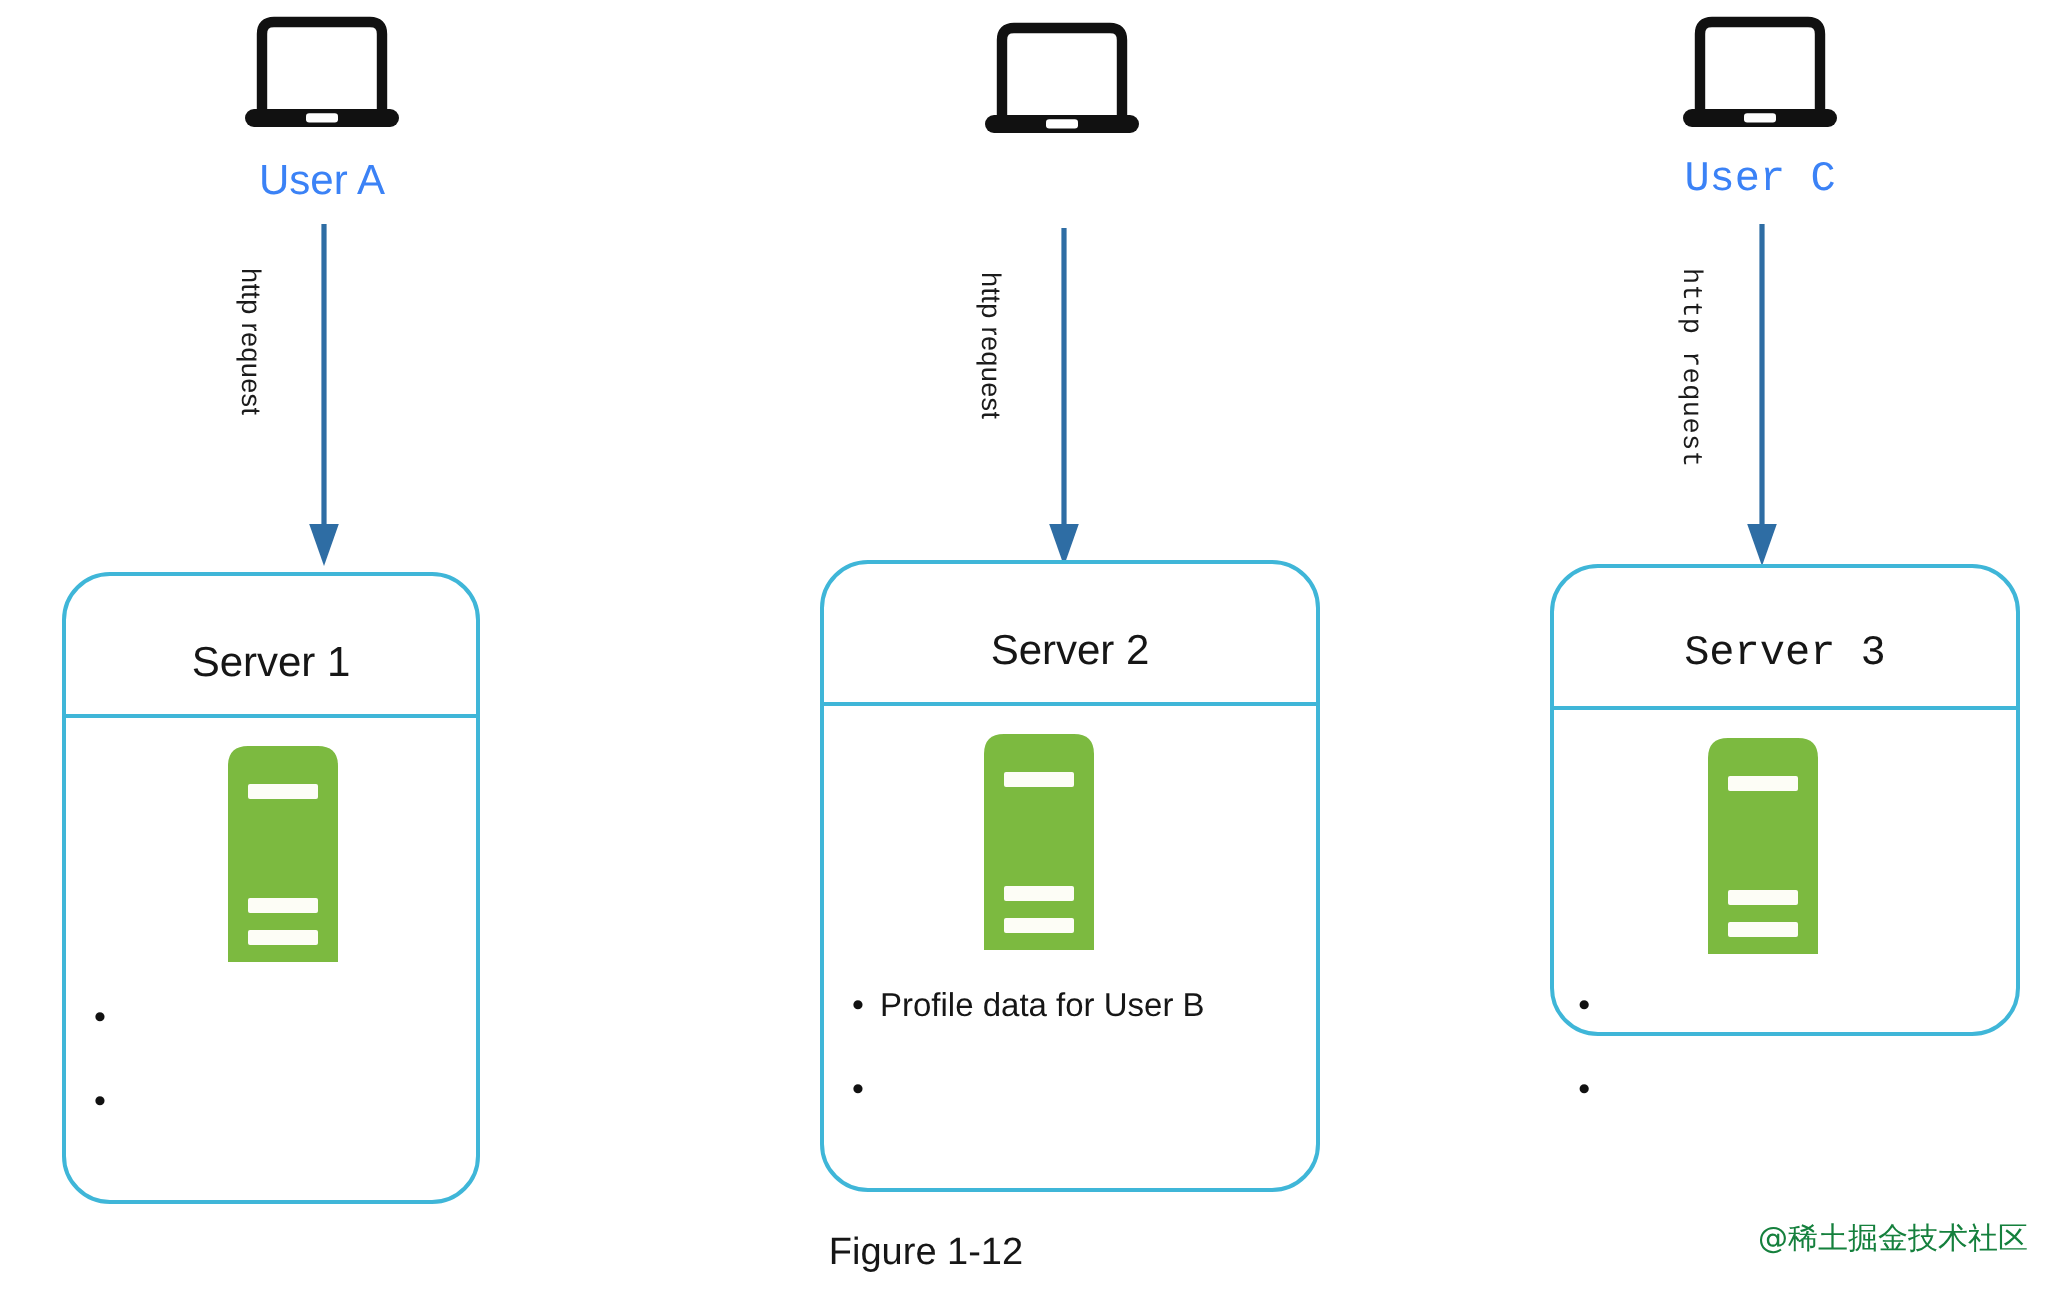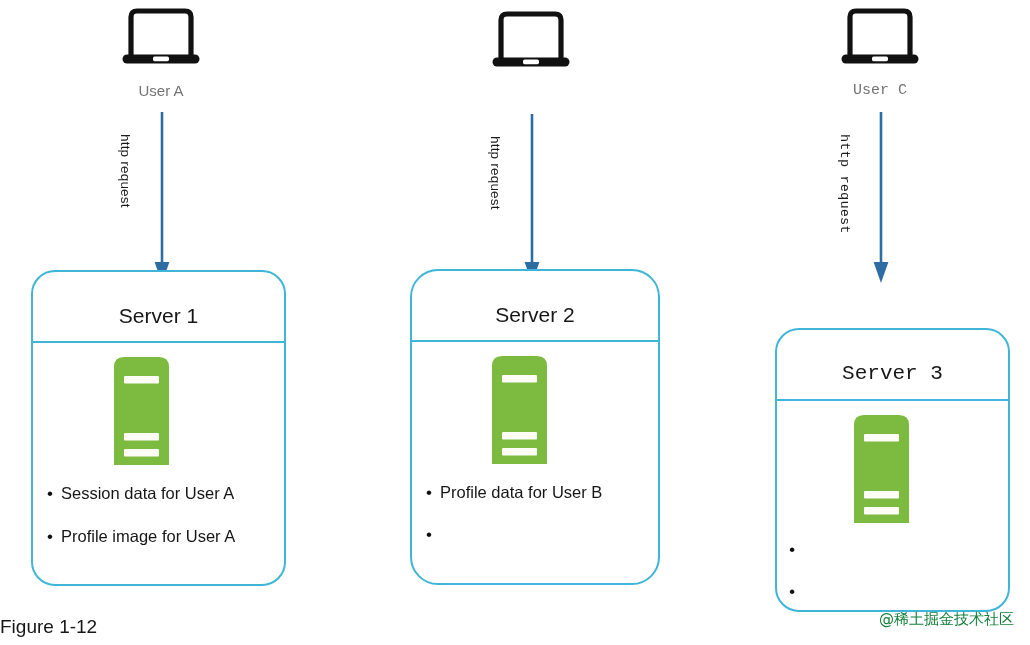--- a/index.html
+++ b/index.html
@@ -32,23 +32,23 @@
   .laptop {
     position: absolute;
     top: 8px;
   }
   .laptop svg { display: block; }
 
   
   .user-label {
     position: absolute;
     text-align: center;
-    font-size: 15px;
+    font-size: 21px;
     line-height: 22px;
-    color: #737373;
+    color: #3b82f6;
     white-space: nowrap;
   }
 
   
   .arrow {
     position: absolute;
   }
   .arrow svg { display: block; }
 
   .arrow-label {
@@ -118,23 +118,24 @@
     color: #161616;
     white-space: nowrap;
   }
 
   
   .figure-caption {
     position: absolute;
     left: 0;
     width: 880px;
     top: 616px;
-    text-align: left;
+    text-align: center;
     font-size: 19px;
     color: #161616;
+    padding-left: 23px;
   }
   .watermark {
     position: absolute;
     right: 16px;
     top: 610px;
     font-size: 15px;
     color: #15803d;
     white-space: nowrap;
     font-family: "DejaVu Sans", sans-serif;
   }
@@ -158,41 +159,39 @@
 
     <div class="arrow" style="left:154px; top:112px;">
       <svg width="16" height="172" viewBox="0 0 16 172">
         <line x1="8" y1="0" x2="8" y2="152" stroke="#2e6da4" stroke-width="2.6"></line>
         <polygon points="8,171 0.6,150 15.4,150" fill="#2e6da4"></polygon>
       </svg>
     </div>
 
     <div class="arrow-label" style="left:133px; top:134px;">http request</div>
 
-    <div class="server-card" style="left:31px; top:270px; width:255px; height:316px;padding-left:32px;">
+    <div class="server-card" style="left:31px; top:286px; width:209px; height:316px;padding-left:32px;">
       <div class="server-title" style="top:32px;">Server 1</div>
       <div class="title-divider" style="top:69px;"></div>
 
       <div class="rack" style="left:81px; top:85px;">
         <svg width="55" height="108" viewBox="0 0 55 108">
           <path d="M0 10 Q0 0 10 0 L45 0 Q55 0 55 10 L55 108 L0 108 Z" fill="#7cba40"></path>
           <rect x="10" y="19" width="35" height="7.5" rx="1" fill="#fdfdf6"></rect>
           <rect x="10" y="76" width="35" height="7.5" rx="1" fill="#fdfdf6"></rect>
           <rect x="10" y="92" width="35" height="7.5" rx="1" fill="#fdfdf6"></rect>
         </svg>
       </div>
 
       <div class="bullets" style="top:211px; padding-left:14px;">
         <div class="bullet-row">
           <span class="bullet-dot">•</span>
-          <span class="bullet-text">Session data for User A</span>
-        </div>
-        <div class="bullet-row">
-          <span class="bullet-dot">•</span>
-          <span class="bullet-text">Profile image for User A</span>
+        </div>
+        <div class="bullet-row">
+          <span class="bullet-dot">•</span>
         </div>
       </div>
     </div>
   </div>
 
   <div class="column" style="left:375px; width:320px;">
 
     <div class="laptop" style="left:116px; top:11px;">
       <svg width="80" height="58" viewBox="0 0 80 58">
         <path d="M10 50 L10 9 Q10 3 16 3 L64 3 Q70 3 70 9 L70 50" fill="none" stroke="#111111" stroke-width="5.2" stroke-linecap="round" stroke-linejoin="round"></path>
@@ -204,21 +203,21 @@
 
     <div class="arrow" style="left:149px; top:114px;">
       <svg width="16" height="170" viewBox="0 0 16 170">
         <line x1="8" y1="0" x2="8" y2="150" stroke="#2e6da4" stroke-width="2.6"></line>
         <polygon points="8,169 0.6,148 15.4,148" fill="#2e6da4"></polygon>
       </svg>
     </div>
 
     <div class="arrow-label" style="left:128px; top:136px;">http request</div>
 
-    <div class="server-card" style="left:35px; top:269px; width:250px; height:316px;border-radius:28px;">
+    <div class="server-card" style="left:35px; top:280px; width:250px; height:316px;">
       <div class="server-title" style="top:32px;">Server 2</div>
       <div class="title-divider" style="top:69px;"></div>
 
       <div class="rack" style="left:80px; top:85px;">
         <svg width="55" height="108" viewBox="0 0 55 108">
           <path d="M0 10 Q0 0 10 0 L45 0 Q55 0 55 10 L55 108 L0 108 Z" fill="#7cba40"></path>
           <rect x="10" y="19" width="35" height="7.5" rx="1" fill="#fdfdf6"></rect>
           <rect x="10" y="76" width="35" height="7.5" rx="1" fill="#fdfdf6"></rect>
           <rect x="10" y="92" width="35" height="7.5" rx="1" fill="#fdfdf6"></rect>
         </svg>
@@ -250,21 +249,21 @@
 
     <div class="arrow" style="left:138px; top:112px;">
       <svg width="16" height="172" viewBox="0 0 16 172">
         <line x1="8" y1="0" x2="8" y2="152" stroke="#2e6da4" stroke-width="2.6"></line>
         <polygon points="8,171 0.6,150 15.4,150" fill="#2e6da4"></polygon>
       </svg>
     </div>
 
     <div class="arrow-label" style="left:117px; top:134px;">http request</div>
 
-    <div class="server-card" style="left:40px; top:282px; width:235px; height:284px;margin-top:46px;">
+    <div class="server-card" style="left:40px; top:282px; width:235px; height:236px;">
       <div class="server-title" style="top:32px;">Server 3</div>
       <div class="title-divider" style="top:69px;"></div>
 
       <div class="rack" style="left:77px; top:85px;">
         <svg width="55" height="108" viewBox="0 0 55 108">
           <path d="M0 10 Q0 0 10 0 L45 0 Q55 0 55 10 L55 108 L0 108 Z" fill="#7cba40"></path>
           <rect x="10" y="19" width="35" height="7.5" rx="1" fill="#fdfdf6"></rect>
           <rect x="10" y="76" width="35" height="7.5" rx="1" fill="#fdfdf6"></rect>
           <rect x="10" y="92" width="35" height="7.5" rx="1" fill="#fdfdf6"></rect>
         </svg>

